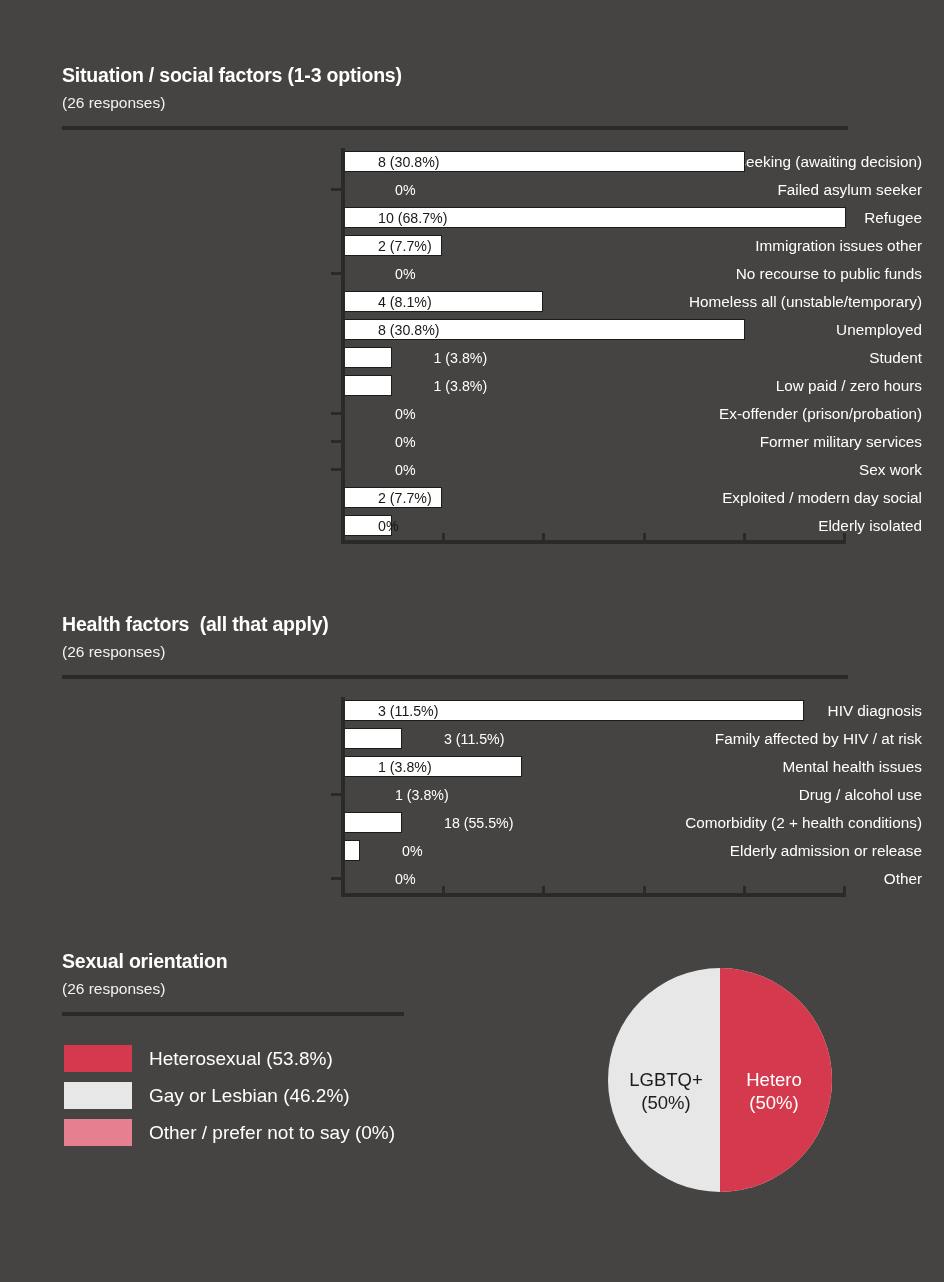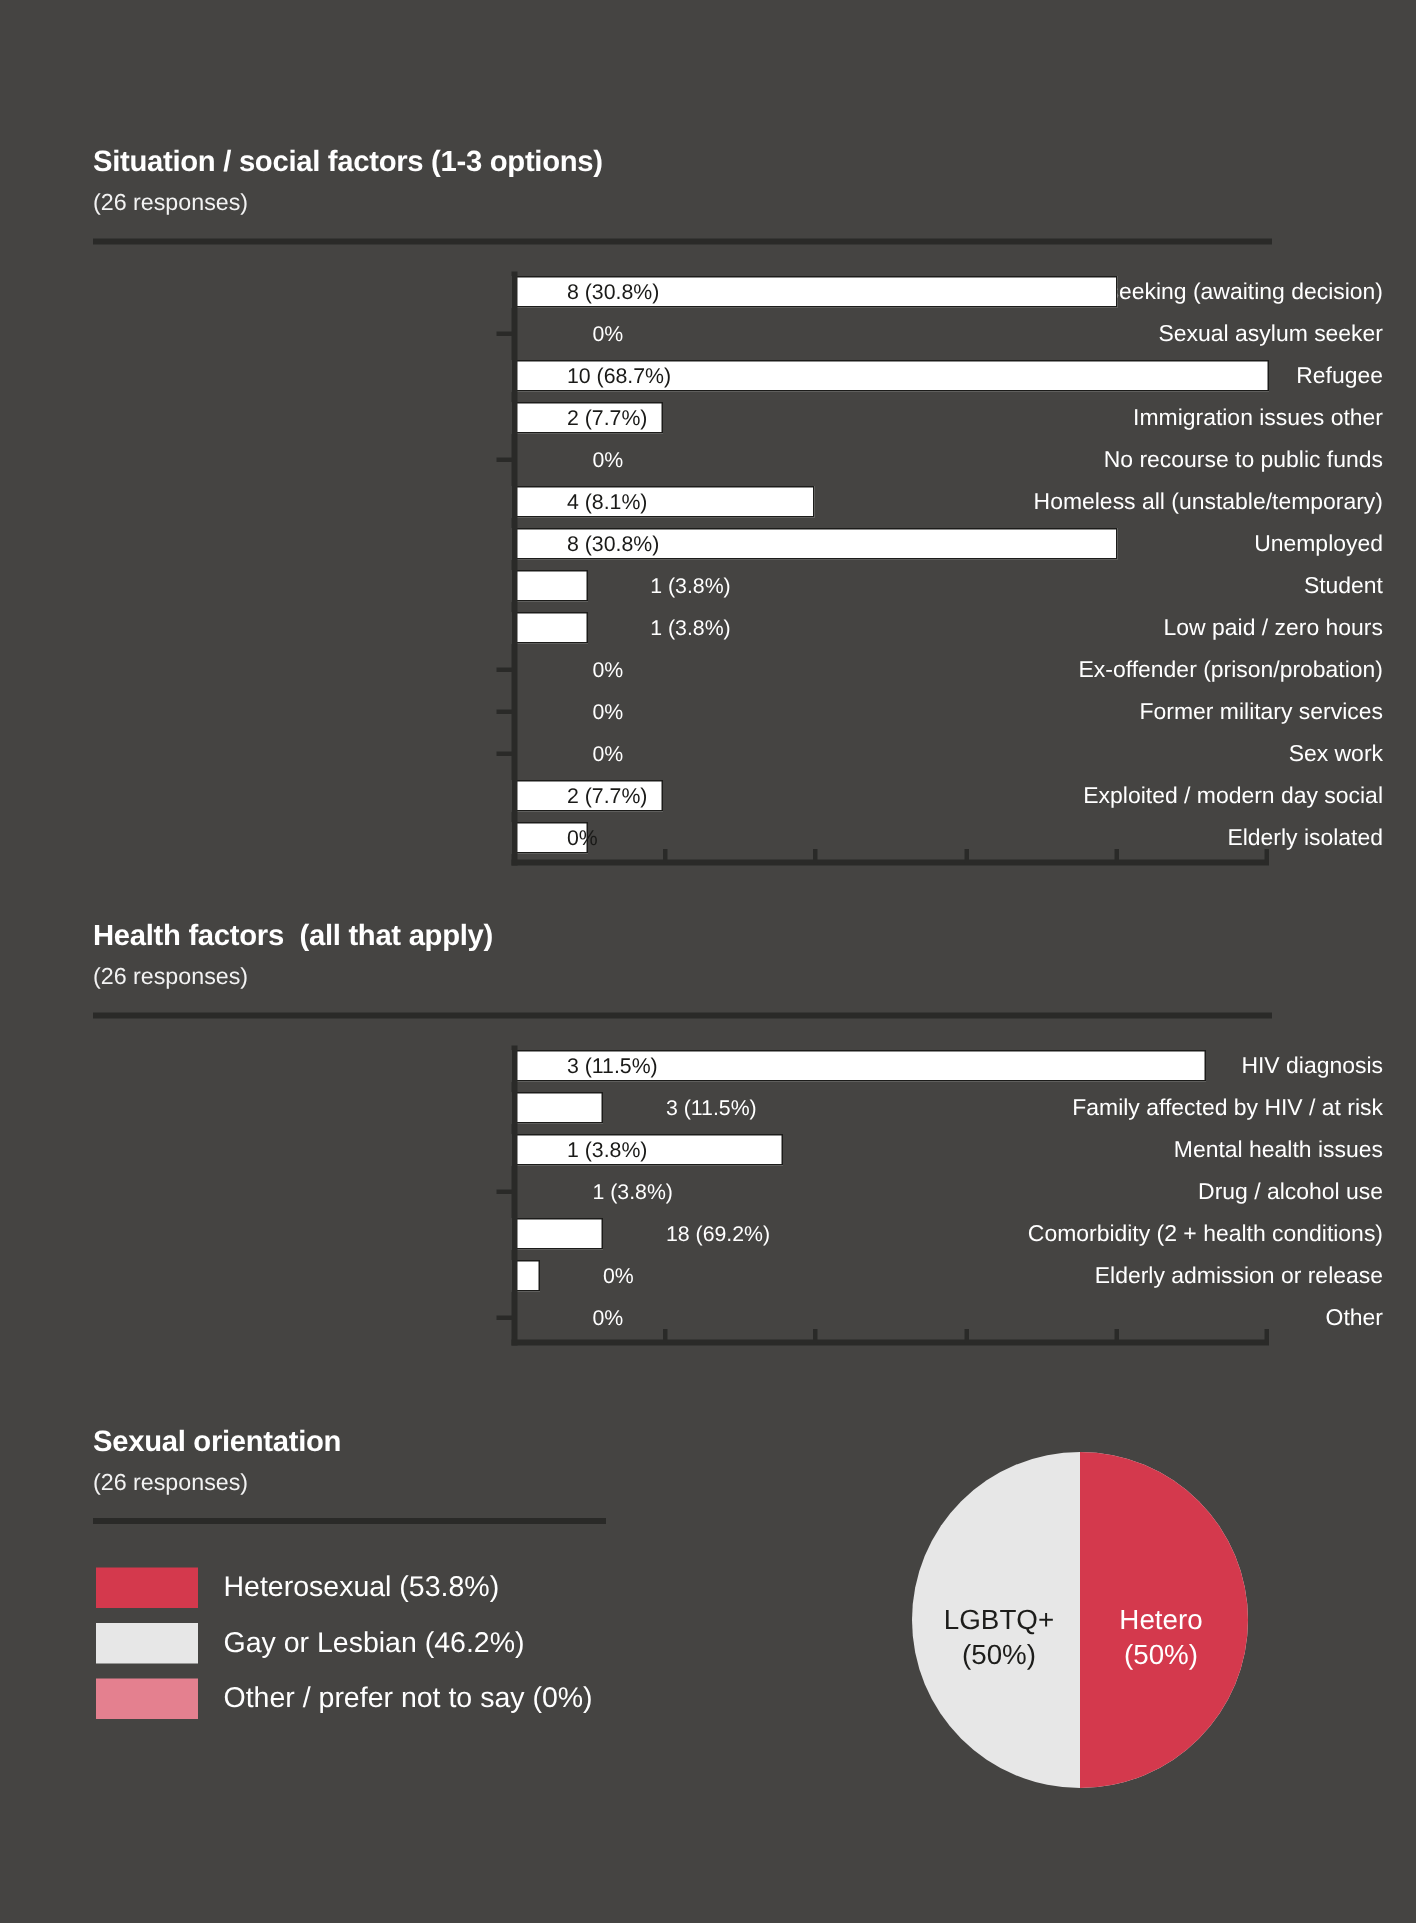--- a/index.html
+++ b/index.html
@@ -157,36 +157,36 @@
   .legend-text {
     font-size: 19px;
     color: #ffffff;
     margin-left: 17px;
     white-space: nowrap;
   }
 </style>
 </head>
 <body>
 
-<div class="section" style="top:97px;">
+<div class="section" style="top:64px;">
   <div class="sec-title">Situation / social factors (1-3 options)</div>
   <div class="sec-sub">(26 responses)</div>
   <div class="sec-rule" style="width:786px;"></div>
 
   <div class="chart" id="chart1">
     <div class="rows" id="chart1-rows">
         <div class="row">
           <div class="row-label">Asylum seeking (awaiting decision)</div>
           <div class="plot">
             <div class="bar" style="width: 404px;"></div>
             <div class="bar-value inside" style="left: 9px;">8 (30.8%)</div>
           </div>
         </div>
         <div class="row">
-          <div class="row-label">Sexual asylum seeker</div>
+          <div class="row-label">Failed asylum seeker</div>
           <div class="plot">
             <div class="zerotick"></div>
             <div class="bar-value outside" style="left: 26px;">0%</div>
           </div>
         </div>
         <div class="row">
           <div class="row-label">Refugee</div>
           <div class="plot">
             <div class="bar" style="width: 505px;"></div>
             <div class="bar-value inside" style="left: 9px;">10 (68.7%)</div>
@@ -314,21 +314,21 @@
           <div class="row-label">Drug / alcohol use</div>
           <div class="plot">
             <div class="zerotick"></div>
             <div class="bar-value outside" style="left: 26px;">1 (3.8%)</div>
           </div>
         </div>
         <div class="row">
           <div class="row-label">Comorbidity (2 + health conditions)</div>
           <div class="plot">
             <div class="bar" style="width: 61px;"></div>
-            <div class="bar-value outside" style="left: 75px;">18 (69.2%)</div>
+            <div class="bar-value outside" style="left: 75px;">18 (55.5%)</div>
           </div>
         </div>
         <div class="row">
           <div class="row-label">Elderly admission or release</div>
           <div class="plot">
             <div class="bar" style="width: 19px;"></div>
             <div class="bar-value outside" style="left: 33px;">0%</div>
           </div>
         </div>
         <div class="row">

